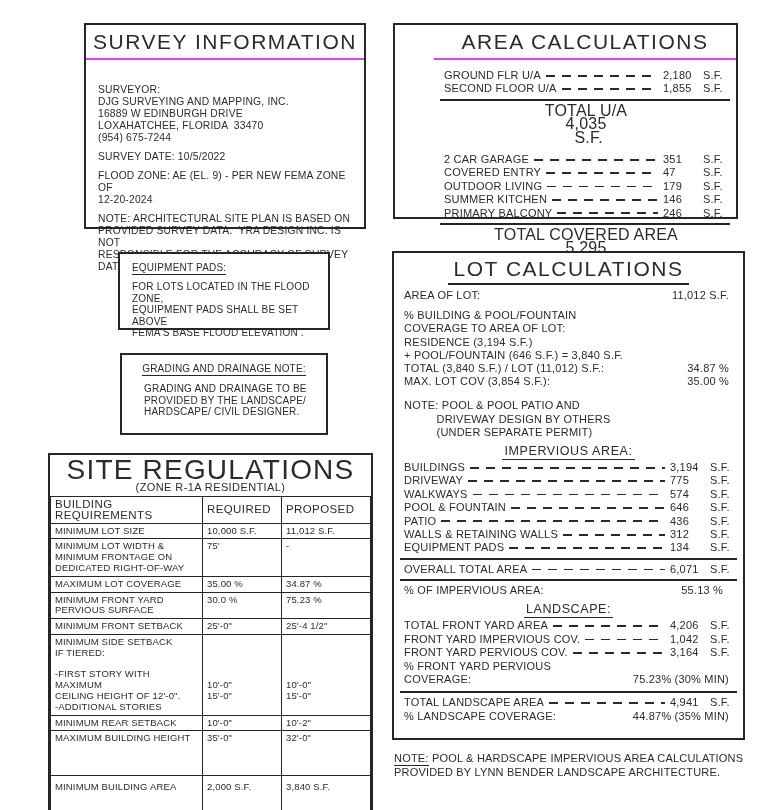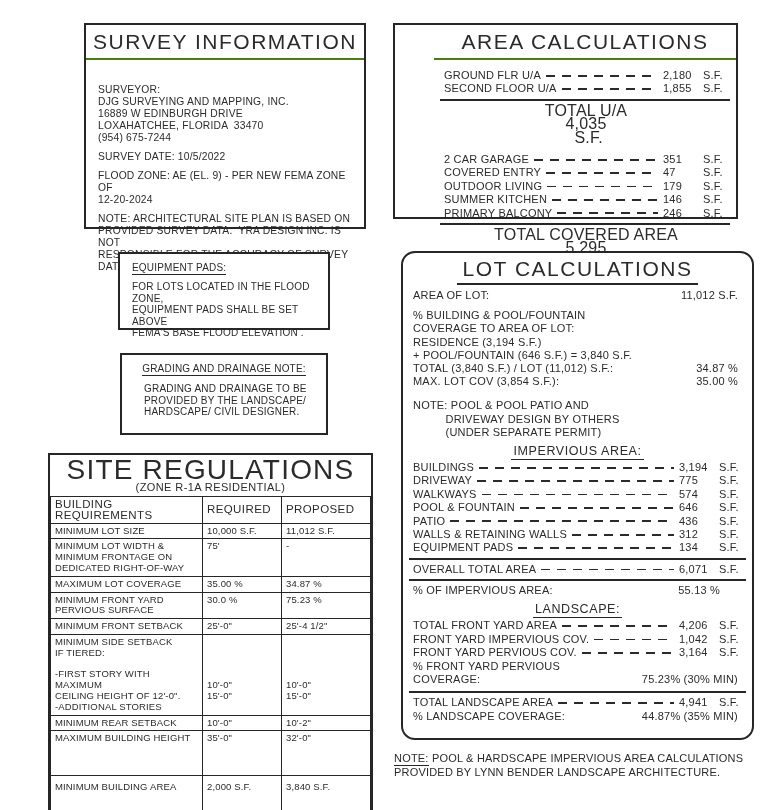--- a/index.html
+++ b/index.html
@@ -5,21 +5,21 @@
   html,body{margin:0;padding:0;background:#ffffff;}
   .canvas{
     position:relative;width:770px;height:810px;background:#ffffff;
     font-family:"Liberation Sans", sans-serif;color:#2b2b2b;overflow:hidden;
   }
   .box{position:absolute;border:2.5px solid #262626;background:#fff;box-sizing:border-box;}
   .thinbox{position:absolute;border:2px solid #262626;background:#fff;box-sizing:border-box;}
 
   .box-title{
     text-align:center;font-size:21px;letter-spacing:1.5px;
-    padding:5px 2px 4px;border-bottom:2px solid #4d7c0f;white-space:nowrap;
+    padding:5px 2px 4px;border-bottom:2px solid #d946ef;white-space:nowrap;
   }
   .pre{white-space:pre-wrap;}
   .body-text{font-size:10.3px;line-height:12px;letter-spacing:.2px;padding:24px 10px 0 12px;}
   .body-text p{margin:0 0 7px 0;}
 
   
   .calc-row{display:flex;align-items:center;padding:0 8px 0 10px;font-size:11px;
             line-height:13.4px;letter-spacing:.2px;white-space:nowrap;}
   .calc-row .leader{flex:1;height:1.8px;margin:0 5px;align-self:center;
      background-image:repeating-linear-gradient(to right,#2b2b2b 0,#2b2b2b 9px,transparent 9px,transparent 16px);}
@@ -231,21 +231,21 @@
         </tr>
         <tr>
           <td style="height:28px;padding-top:6px;">MINIMUM BUILDING AREA</td>
           <td style="padding-top:6px;">2,000 S.F.</td>
           <td style="padding-top:6px;">3,840 S.F.</td>
         </tr>
       </tbody>
     </table>
   </div>
 
-  <div class="box" style="left:401px;top:251px;width:353px;height:489px;border-radius:14px;">
+  <div class="box" style="left:392px;top:251px;width:353px;height:489px;">
     <div class="lot-title">
       <span>LOT CALCULATIONS</span>
     </div>
     <div class="kv" style="margin-top:2px;">
       <span>AREA OF LOT:</span>
       <span>11,012 S.F.</span>
     </div>
     <div class="blk pre" style="margin-top:7px;">% BUILDING &amp; POOL/FOUNTAIN
 COVERAGE TO AREA OF LOT:
 RESIDENCE (3,194 S.F.)
@@ -308,21 +308,21 @@
       <span class="unit">S.F.</span>
     </div>
     <div class="hr"></div>
     <div class="calc-row">
       <span>OVERALL TOTAL AREA</span>
       <span class="leader"></span>
       <span class="val">6,071</span>
       <span class="unit">S.F.</span>
     </div>
     <div class="hr"></div>
-    <div class="kv" style="padding-right:32px;">
+    <div class="kv" style="padding-right:20px;">
       <span>% OF IMPERVIOUS AREA:</span>
       <span>55.13 %</span>
     </div>
 
     <div class="subhead">
       <span>LANDSCAPE:</span>
     </div>
     <div class="calc-row">
       <span>TOTAL FRONT YARD AREA</span>
       <span class="leader"></span>

